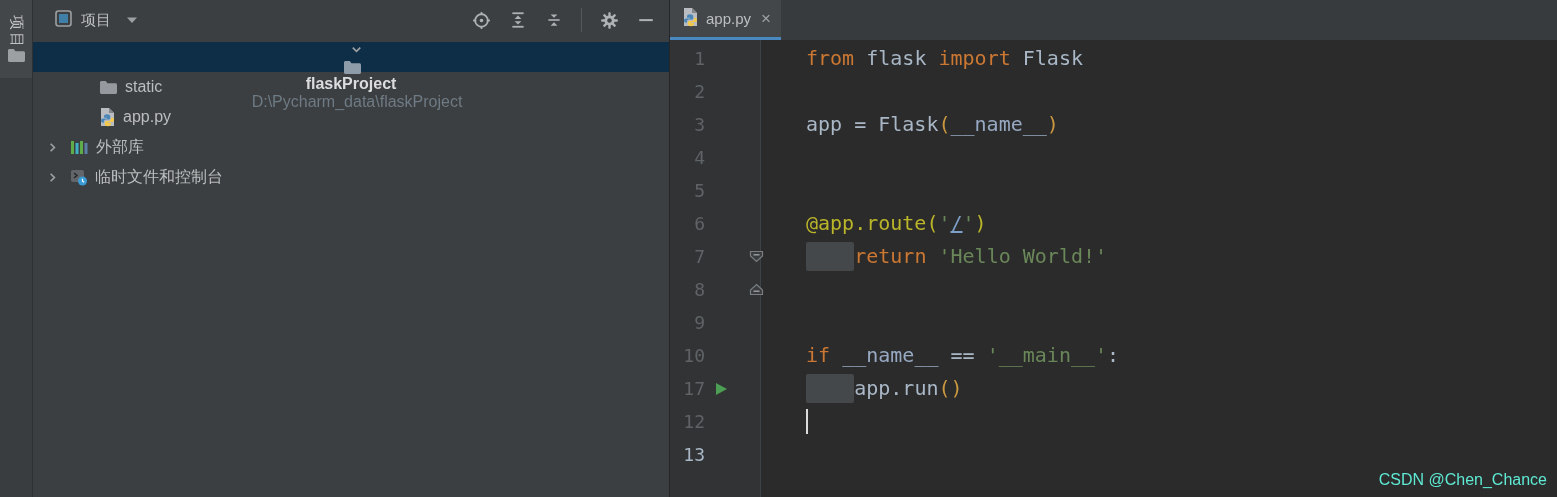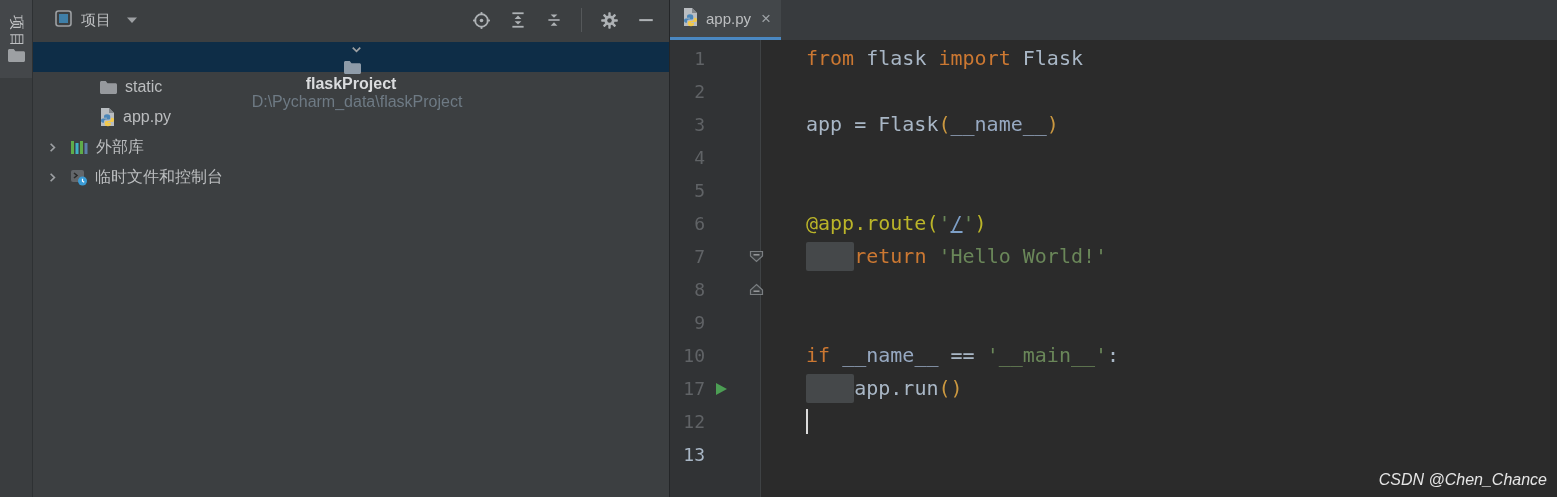--- a/index.html
+++ b/index.html
@@ -56,21 +56,21 @@
   .tok-kw   { color:var(--keyword,#CC7832); }
   .tok-txt  { color:var(--default_text,#A9B7C6); }
   .tok-fn   { color:var(--function,#FFC66D); font-weight:bold; }
   .tok-br   { color:var(--bracket,#CB9840); }
   .tok-deco { color:var(--decorator,#BBB529); }
   .tok-str  { color:var(--string,#6A8759); }
   .tok-cmt  { color:var(--comment,#7E8487); }
   .tok-dun  { color:var(--dunder,#97A9C2); }
   .tok-link { color:var(--link,#7EA0C8); text-decoration:underline; }
 
-  .watermark { position:absolute; right:10px; bottom:8px; color:#e5e5e5; font-size:16px;font-style:italic; }
+  .watermark { position:absolute; right:10px; bottom:8px; color:#5eead4; font-size:16px; }
 </style>
 </head>
 <body>
 
 <div class="app">
 
   <div class="stripe">
     <div class="stripe-btn">
       <span class="stripe-text">项目</span>
       <span class="stripe-folder">

